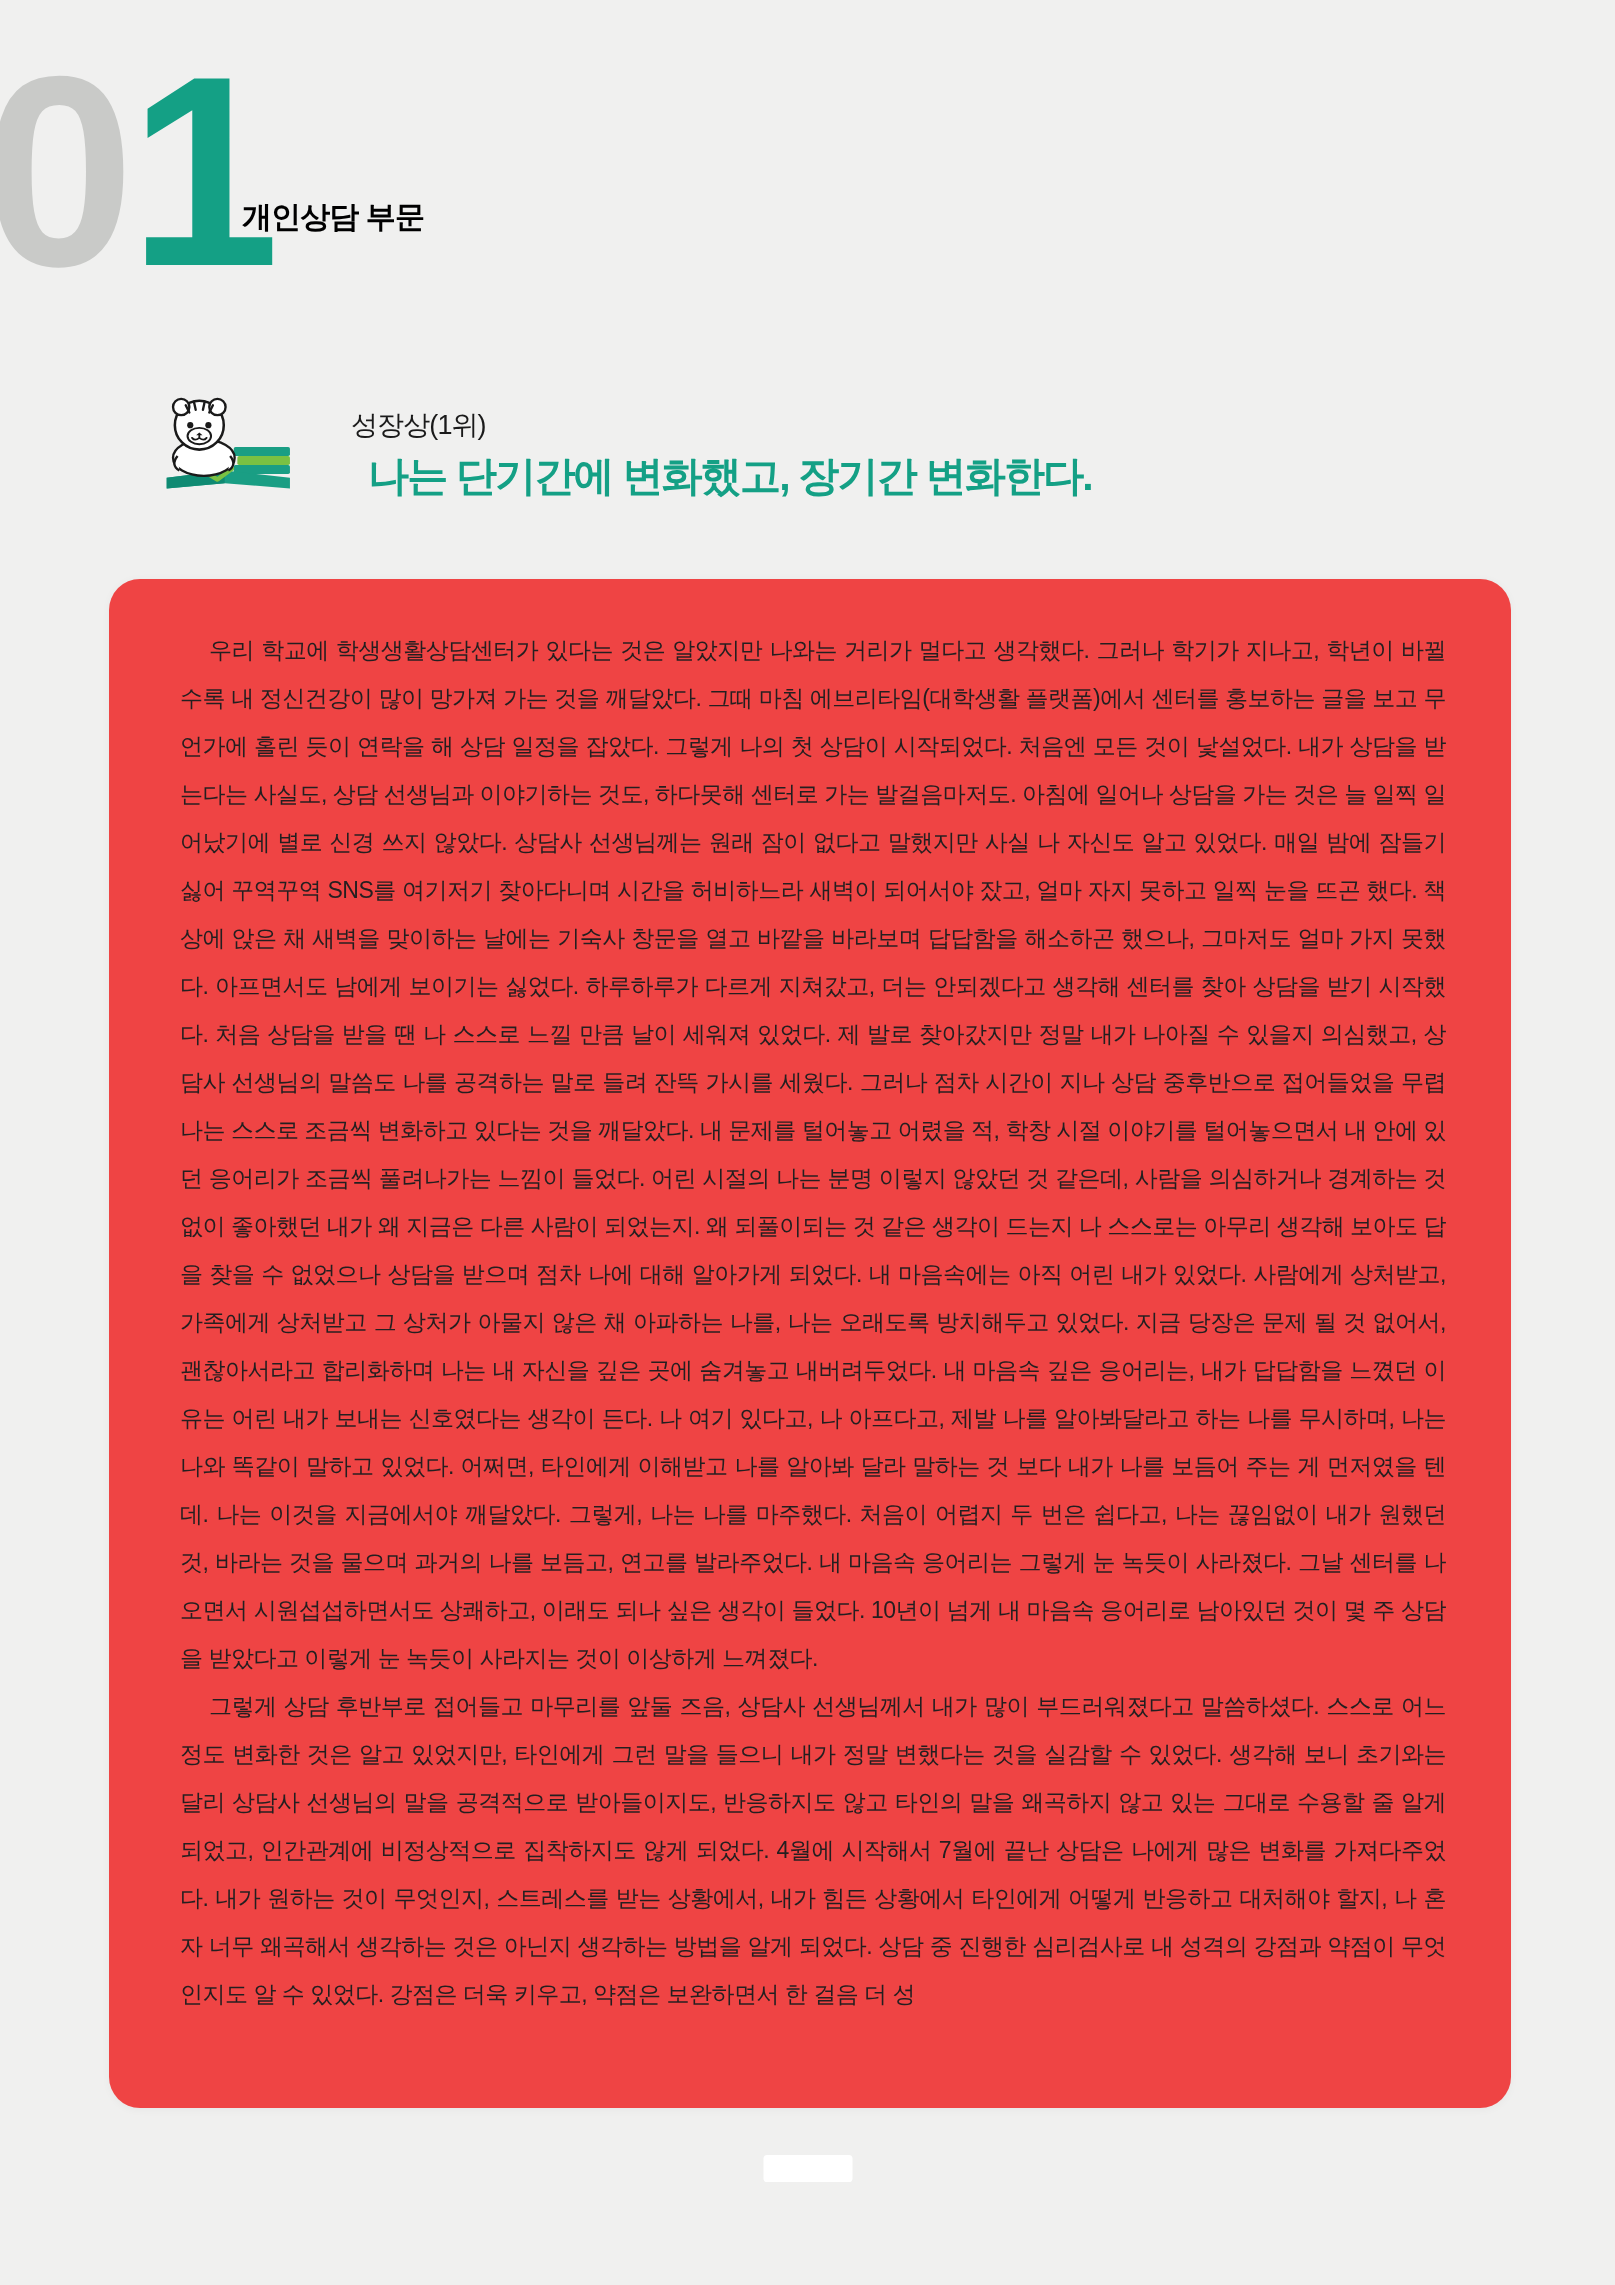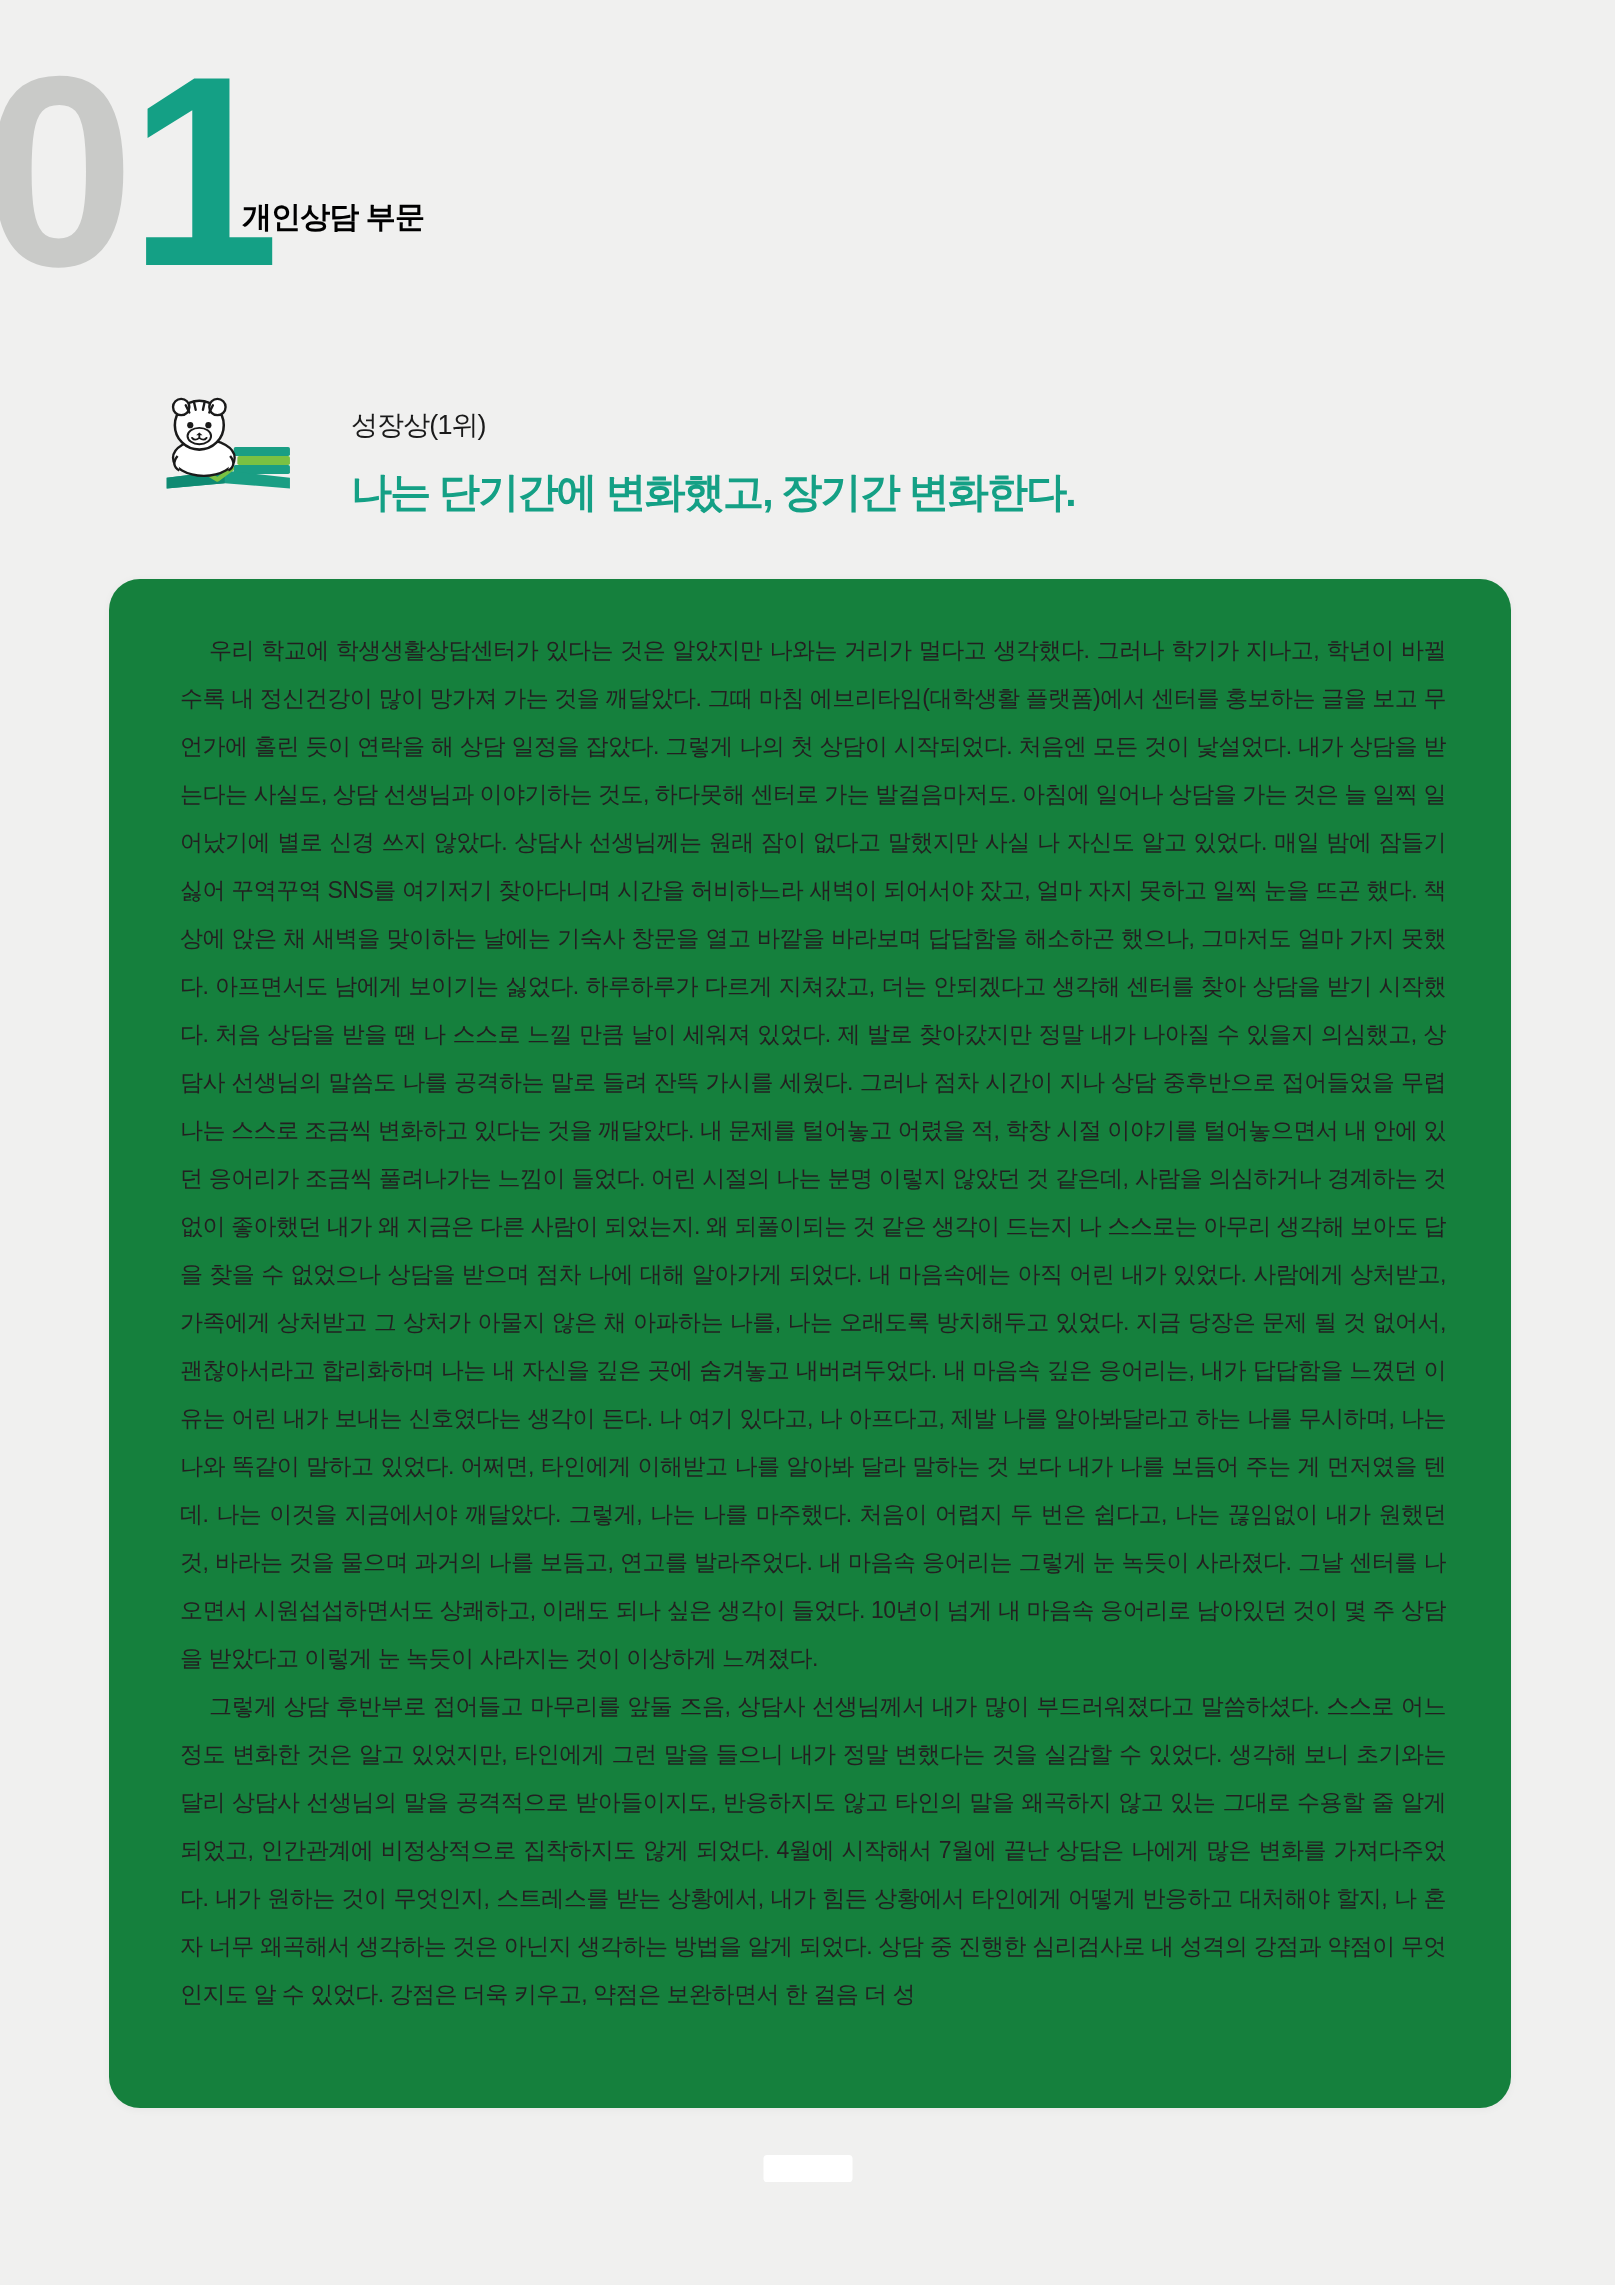--- a/index.html
+++ b/index.html
@@ -69,37 +69,36 @@
     position: absolute;
     left: 197px;
     top: 29px;
     font-size: 27px;
     font-weight: 400;
     color: #1a1a1a;
     letter-spacing: -0.9px;
   }
   .award-title {
     position: absolute;
-    left: 197px;
+    left: 214px;
     top: 71px;
     font-size: 41px;
     font-weight: 700;
     color: #14a085;
     letter-spacing: -1.8px;
-    margin-top: 16px;
   }
 
   
   .card {
     position: absolute;
     top: 579px;
     left: 109px;
     width: 1402px;
     height: 1529px;
-    background: #15803d;
+    background: #ef4444;
     border-radius: 31px;
     box-shadow: 0 1.8px 9px rgba(0,0,0,0.04);
   }
   .body-text {
     position: absolute;
     top: 47px;
     left: 71px;
     width: 1266px;
     font-size: 23px;
     line-height: 48px;

